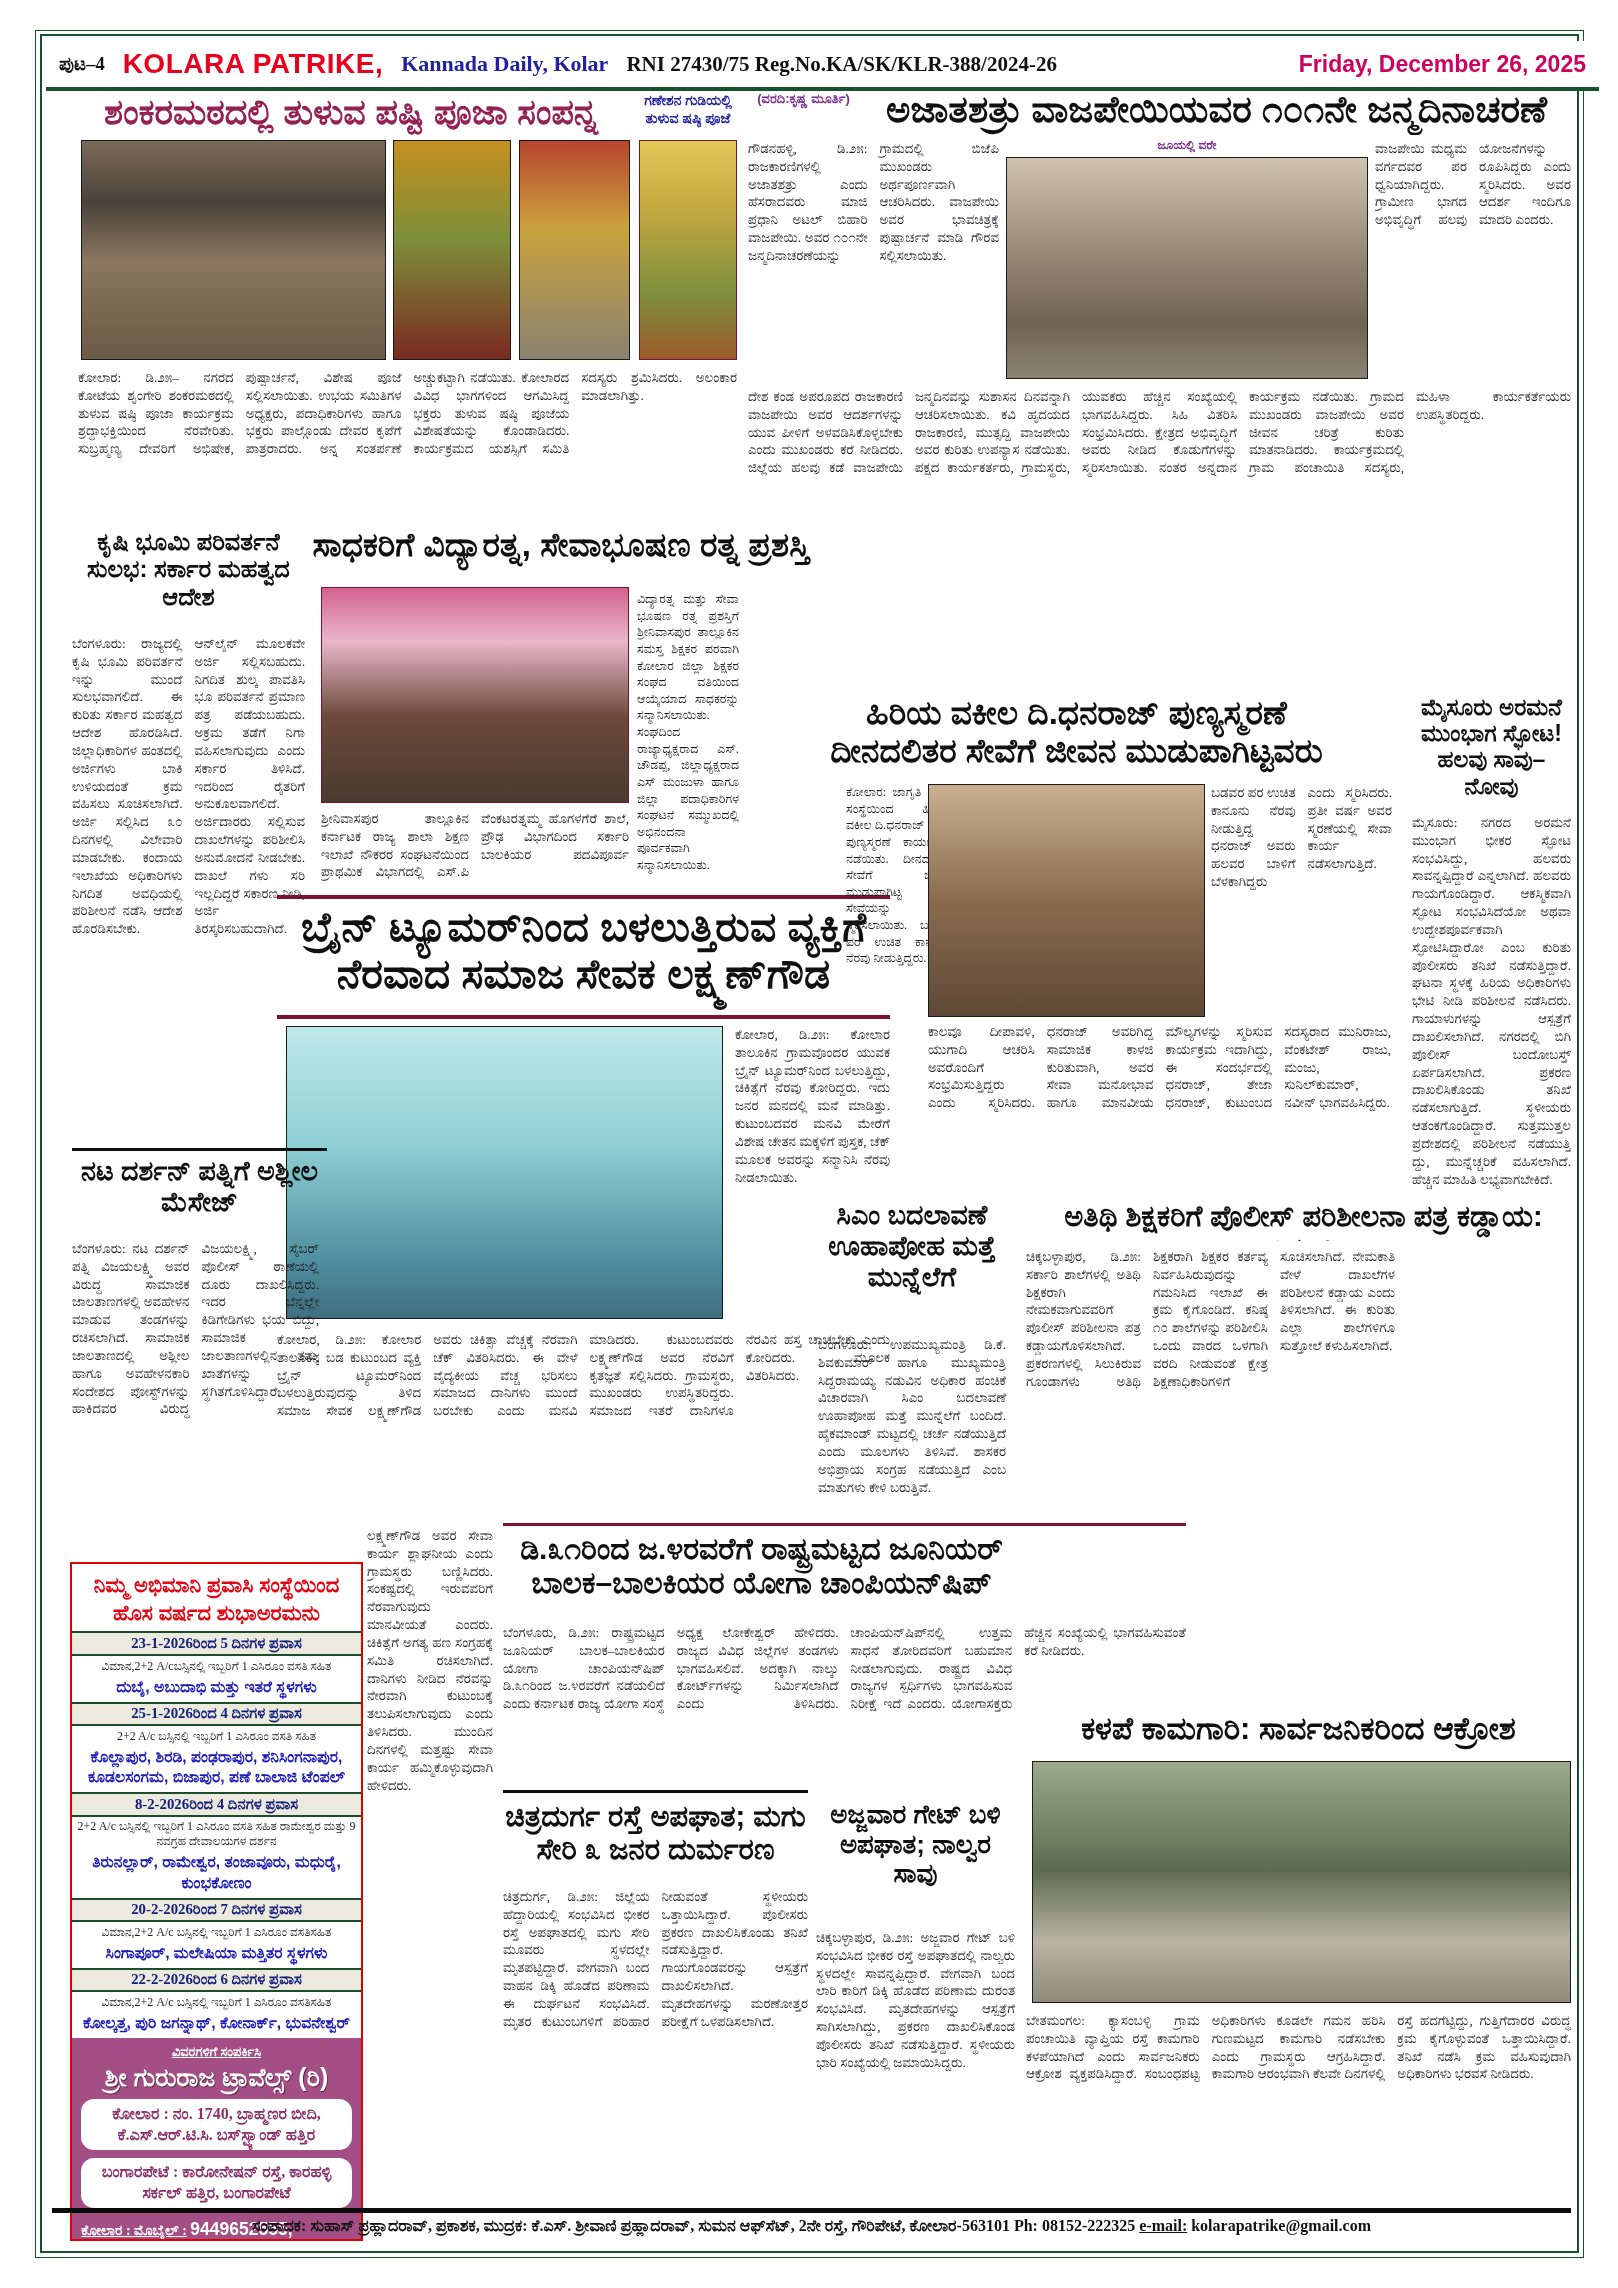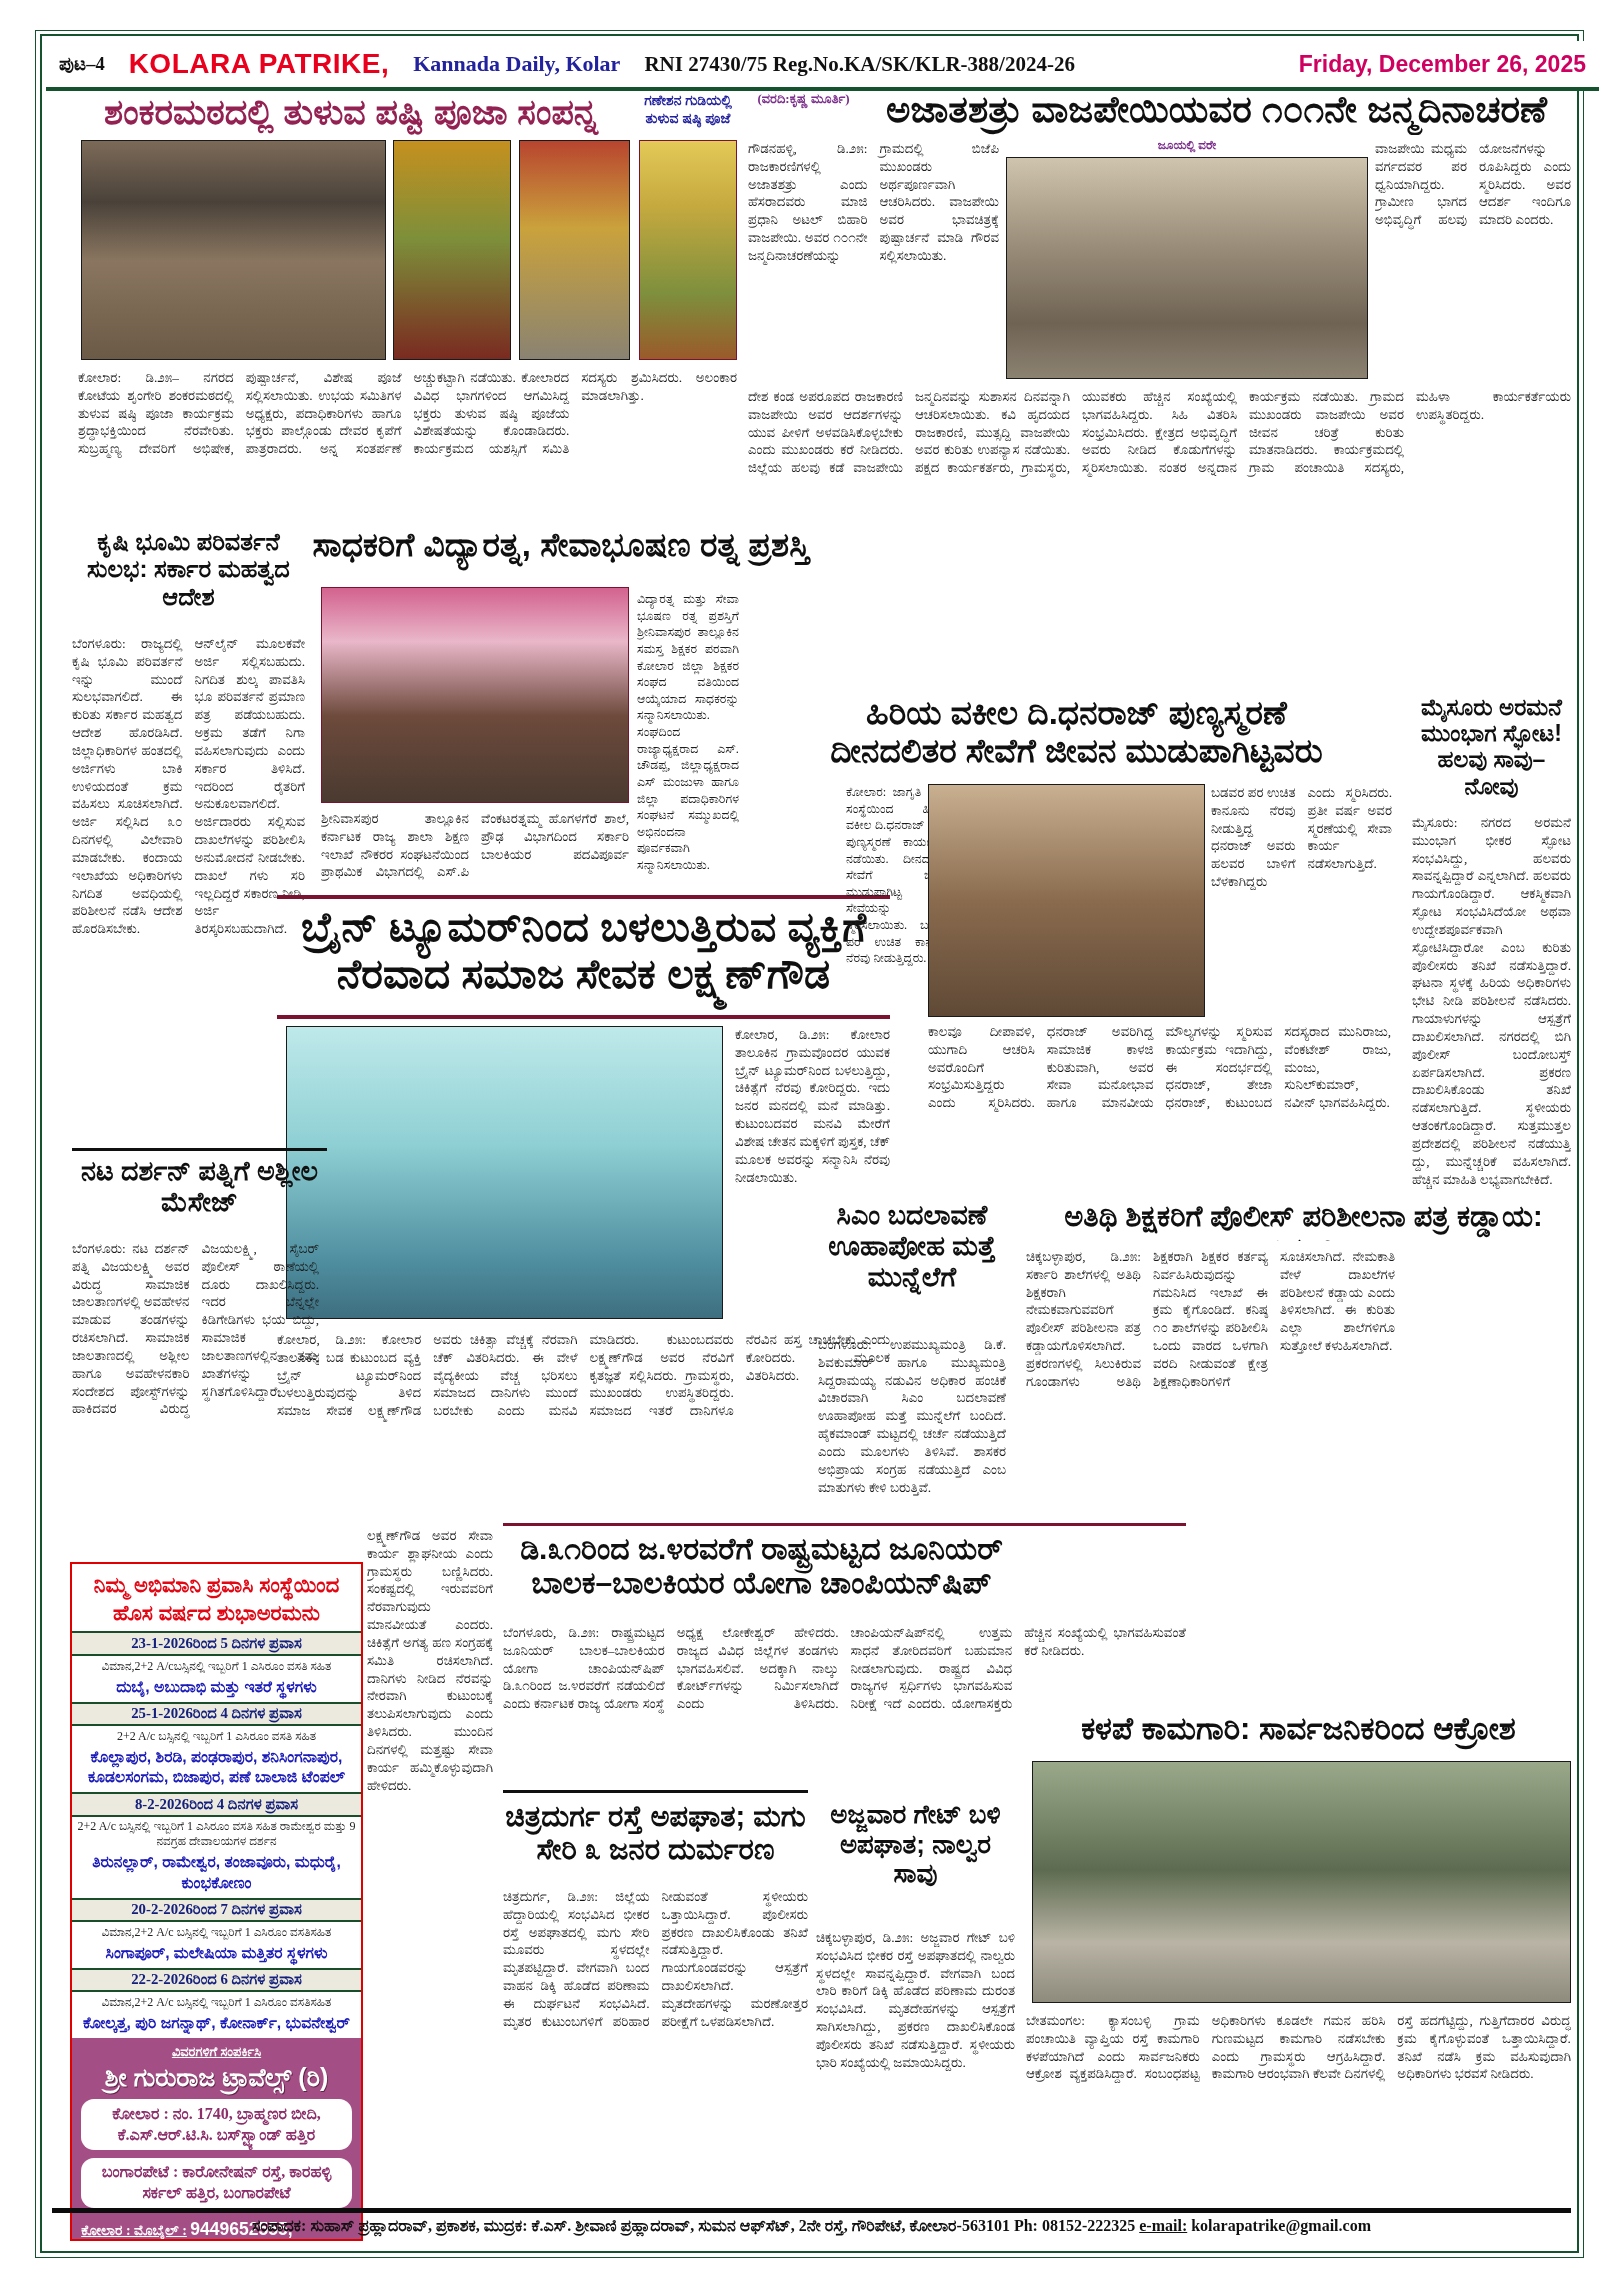--- a/index.html
+++ b/index.html
@@ -4,38 +4,38 @@
 <style>
   html,body{margin:0;padding:0;}
   body{width:1619px;height:2289px;position:relative;background:#ffffff;
        font-family:"Liberation Serif","DejaVu Serif",serif;}
   .abs{position:absolute;box-sizing:border-box;}
   
   .frame-outer{position:absolute;left:35px;top:29.5px;right:35px;bottom:31px;border:1.8px solid #14532d;}
   .frame-inner{position:absolute;left:3.7px;top:3.7px;right:3.7px;bottom:3.7px;border:2.8px solid #14532d;}
   
   .masthead{position:absolute;left:46px;top:41px;width:1527px;height:46px;display:flex;align-items:center;
-            gap:24px;padding:0 13px;border-bottom:4.6px solid #14532d;background:#fff;}
+            gap:18px;padding:0 13px;border-bottom:4.6px solid #14532d;background:#fff;}
   .page-label{font-weight:bold;font-size:18.5px;color:#111;}
   .brand{font-family:"Liberation Sans",sans-serif;font-weight:800;font-size:28px;color:#e8001c;letter-spacing:0.5px;}
   .subtitle{font-weight:bold;font-size:22px;color:#22229e;}
   .reg{font-weight:bold;font-size:21px;color:#111;}
   .pubdate{margin-left:auto;font-weight:800;font-size:23px;color:#cf0060;font-family:"Liberation Sans",sans-serif;}
   
   .hl{font-family:"Liberation Sans","DejaVu Sans",sans-serif;font-weight:700;text-align:center;
       color:#101010;line-height:1.14;overflow:hidden;}
   .maroon{color:#932253;}
   .body-text{font-size:13.4px;line-height:1.33;text-align:justify;color:#1b1b1b;overflow:hidden;}
   .cols-2{column-count:2;column-gap:12px;}
   .cols-3{column-count:3;column-gap:12px;}
   .cols-4{column-count:4;column-gap:12px;}
   .cols-5{column-count:5;column-gap:12px;}
   .rule{background:#101010;}
   .rule-maroon{background:#7a1230;}
-  .kicker{color:#7b2d8b;font-weight:bold;text-align:center;font-family:Liberation Serif, serif;}
+  .kicker{color:#7b2d8b;font-weight:bold;text-align:center;font-family:Liberation Sans, sans-serif;}
   .caption-blue{color:#22229e;font-weight:bold;text-align:center;font-size:14px;line-height:1.25;
                 font-family:"Liberation Sans",sans-serif;}
   
   .photo{border:1.8px solid #1a1a1a;}
   .ph-tulu-a{background:linear-gradient(180deg,#7c6a58 0%,#4a423a 28%,#8a7660 55%,#6b5a46 100%);}
   .ph-tulu-b{background:linear-gradient(180deg,#c5901f,#7d8f3a 45%,#7a2a20);}
   .ph-tulu-c{background:linear-gradient(180deg,#b8452f,#caa23c 40%,#8a8372);}
   .ph-deity{background:linear-gradient(180deg,#e3c957 0%,#c5a93f 30%,#7e8f3d 70%,#9a5a2a 100%);border-color:#7a1230;}
   .ph-vaj{background:linear-gradient(180deg,#cfc4ae 0%,#9a8d79 40%,#6f6354 75%,#8c8272 100%);}
   .ph-prash{background:linear-gradient(180deg,#d3628f 0%,#e9b7c9 25%,#6d4a3c 60%,#4a3a30 100%);border-color:#7a1230;}

